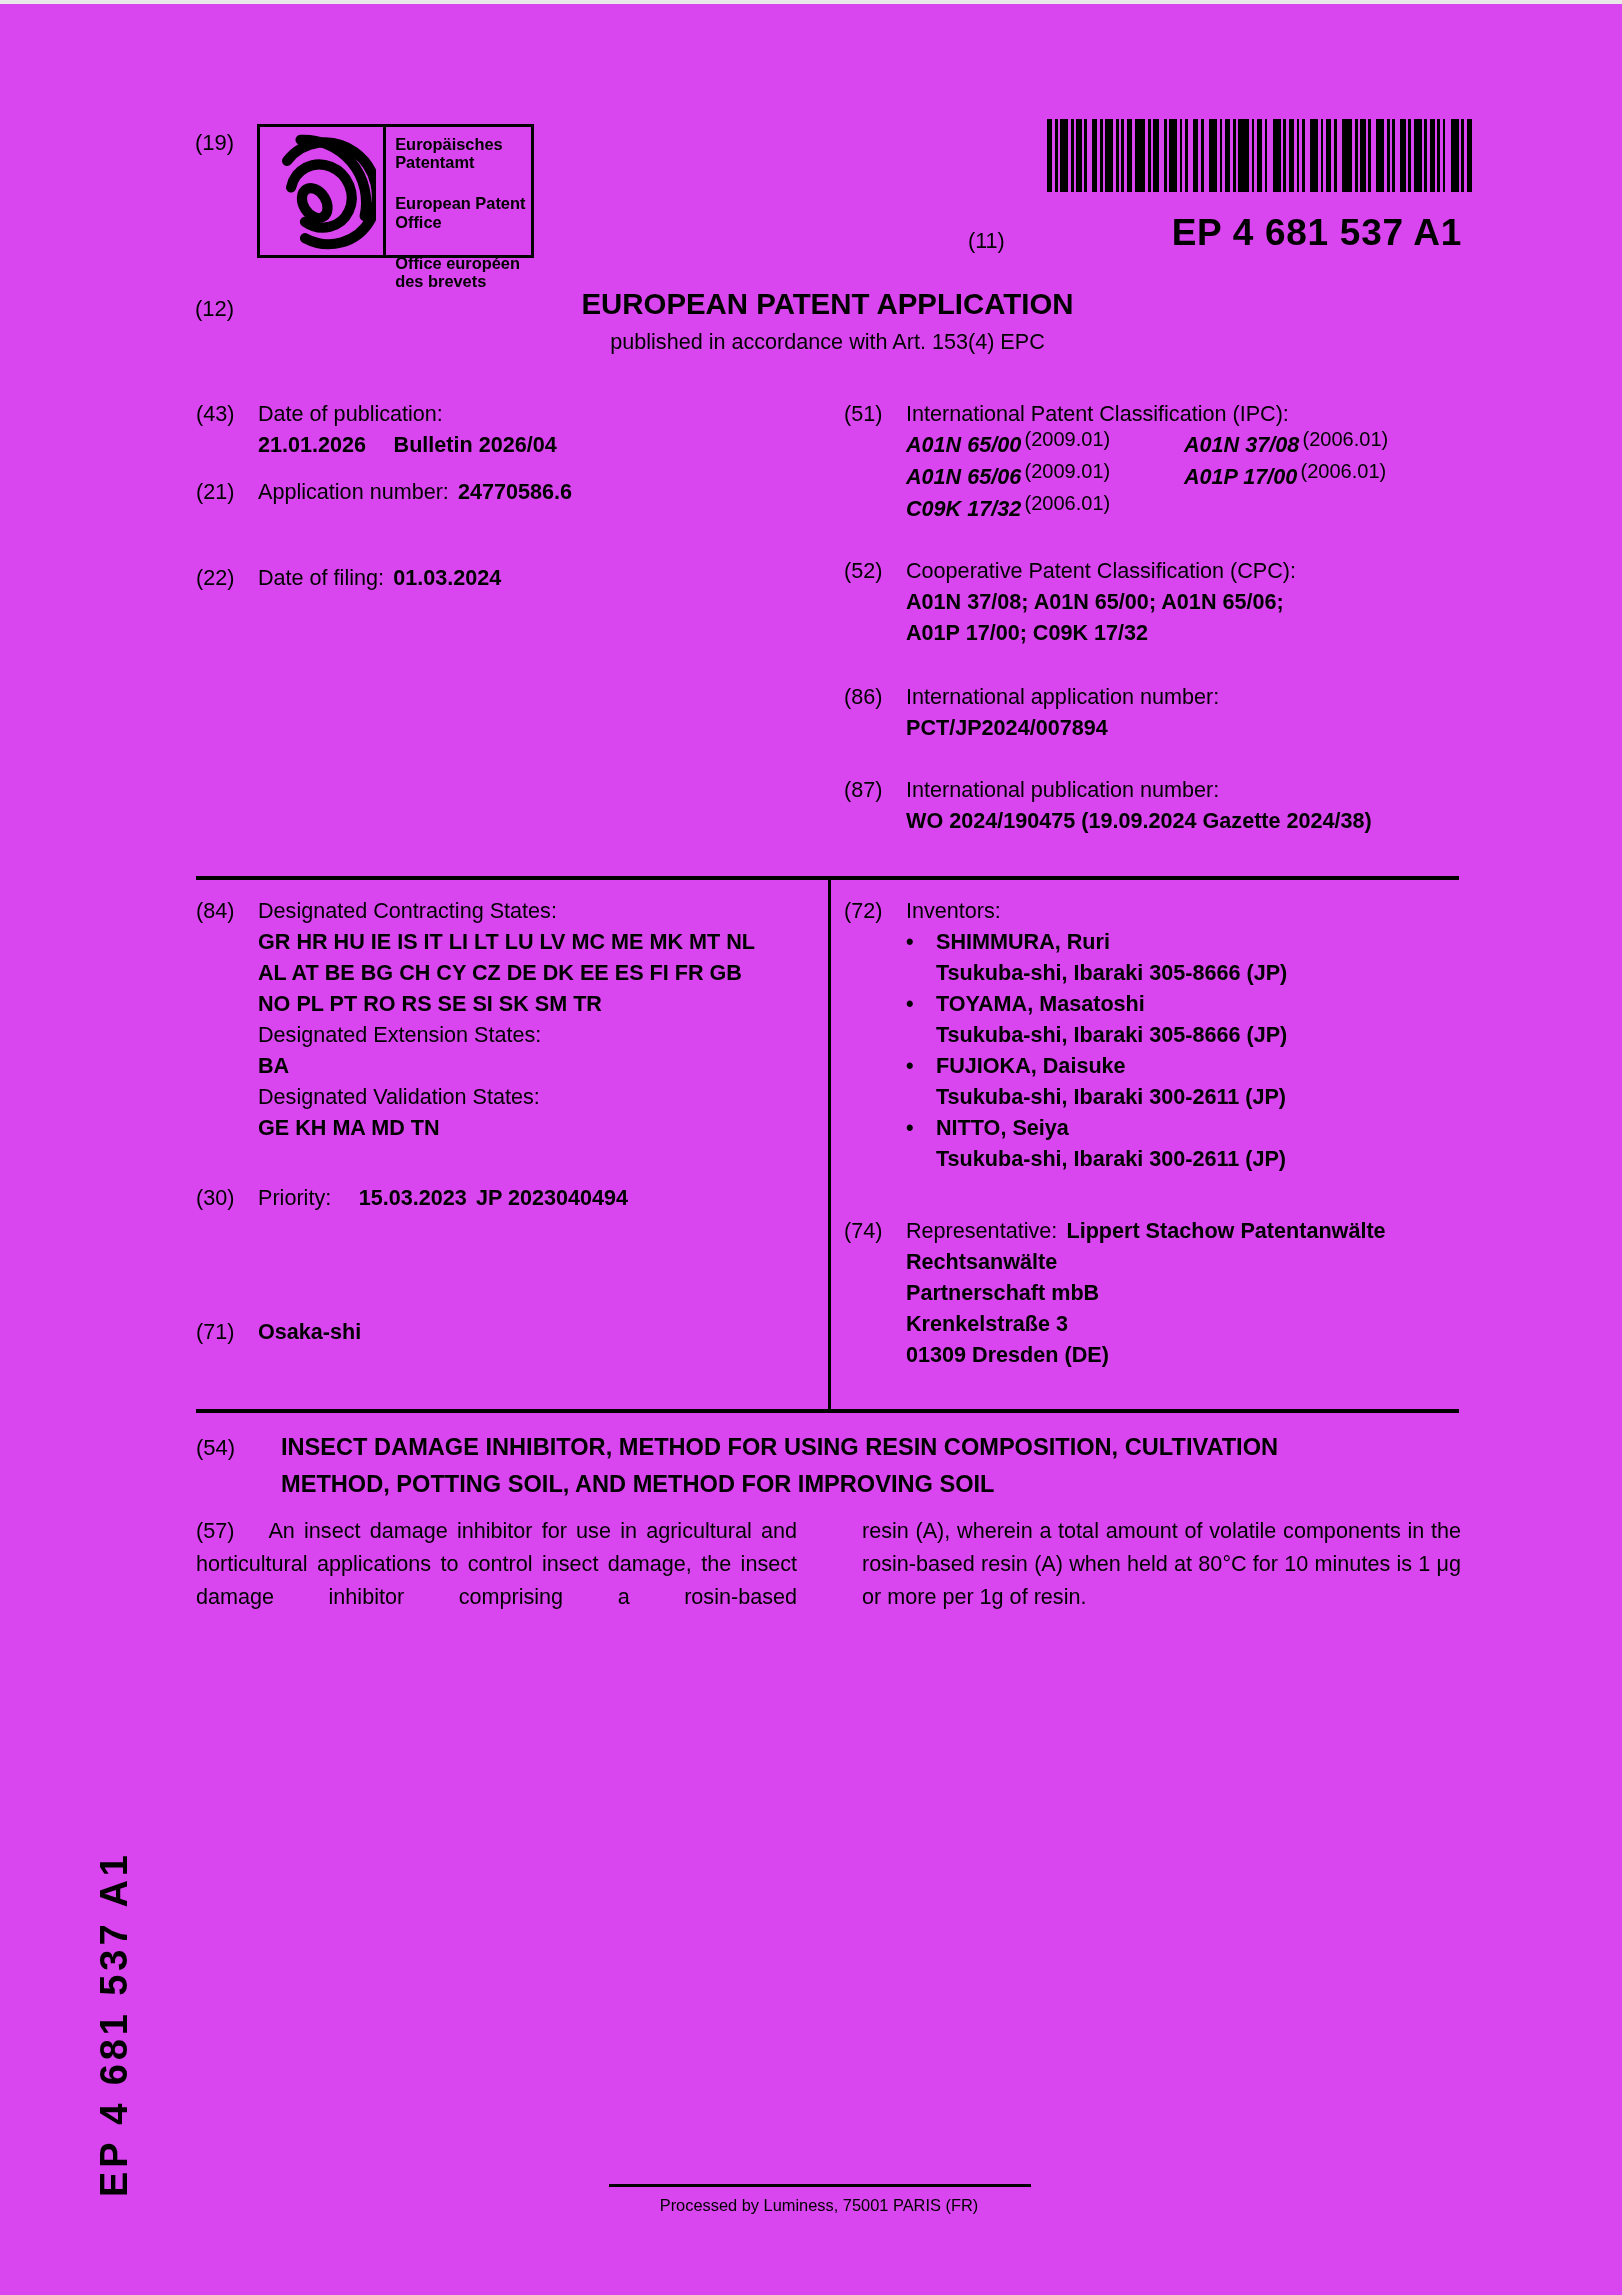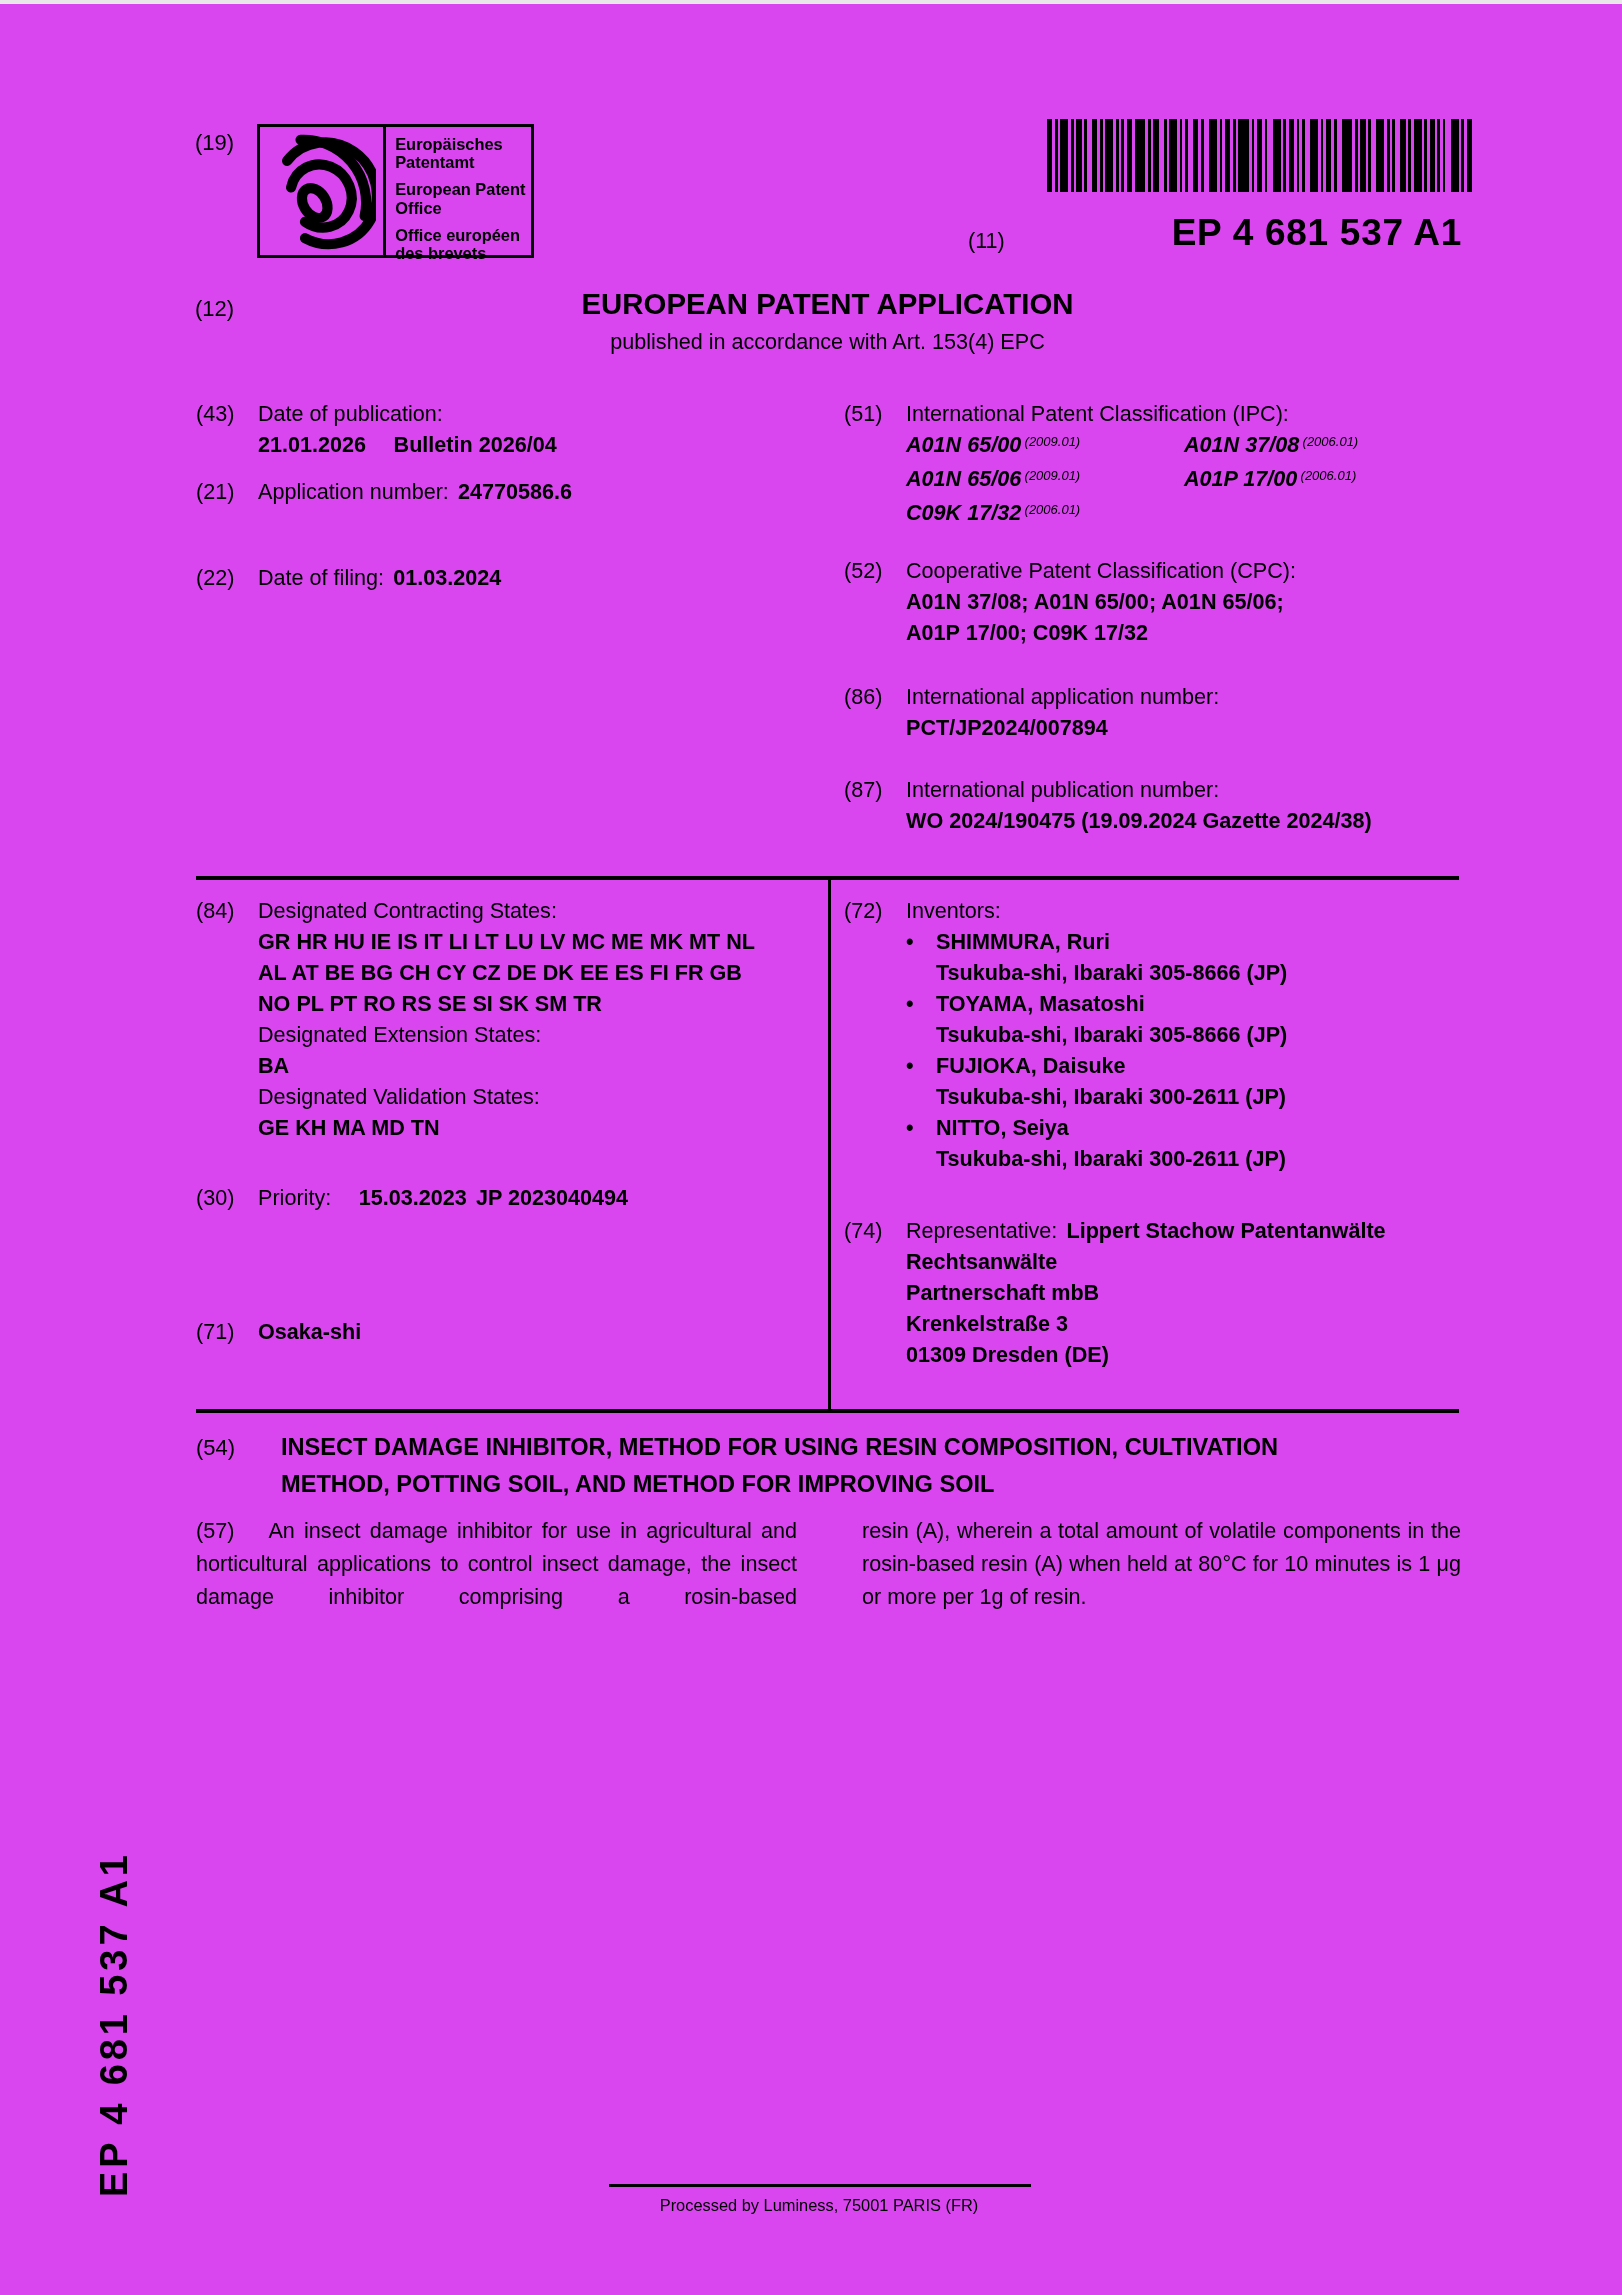--- a/index.html
+++ b/index.html
@@ -9,21 +9,21 @@
     overflow:hidden; margin:4px auto;
   }
   .bold { font-weight:bold; }
   
   .f19 { position:absolute; left:195px; top:126px; font-size:22px; }
   .logo-box { position:absolute; left:257px; top:120px; width:277px; height:134px;
     border:3.3px solid #000; box-sizing:border-box; display:flex; }
   .logo-mark { width:126px; border-right:3.3px solid #000; box-sizing:border-box;
     display:flex; align-items:center; justify-content:center; }
   .logo-text { flex:1; padding:7.9px 2.6px 0 9.2px; font-size:16.4px; line-height:18.3px;
-    font-weight:bold; display:flex; flex-direction:column; gap:9px;border-radius:16px; }
+    font-weight:bold; display:flex; flex-direction:column; gap:23px;border-radius:16px; }
   .barcode { position:absolute; left:1047px; top:115px; width:425px; height:73px; }
   .pub-line { position:absolute; left:968px; top:208px; width:494px;
     display:flex; align-items:flex-end; font-size:21.6px; }
   .pub-num { margin-left:auto; font-size:37px; font-weight:bold; letter-spacing:0.7px; }
   .f12 { position:absolute; left:195px; top:292px; font-size:22px; }
   .doc-type { position:absolute; left:196px; top:283px; width:1263px; text-align:center;
     font-size:29.4px; font-weight:bold; }
   .doc-subtype { position:absolute; left:196px; top:325px; width:1263px; text-align:center;
     font-size:21.6px; }
   
@@ -34,21 +34,21 @@
   .col-r { left:844px; width:618px; }
   .pos-f43 { top:394px; } .pos-f21 { top:472px; } .pos-f22 { top:558px; }
   .pos-f51 { top:394px; } .pos-f52 { top:551px; } .pos-f86 { top:677px; } .pos-f87 { top:770px; }
   .pos-f84 { top:891px; } .pos-f30 { top:1178px; } .pos-f71 { top:1312px; }
   .pos-f72 { top:891px; } .pos-f74 { top:1211px; }
   .gap2 { display:inline-block; width:27.5px; }
   .gap1 { display:inline-block; width:9.2px; }
   .ipc-row { display:flex; }
   .ipc-cell { width:278px; }
   .ipc-code { font-weight:bold; font-style:italic; }
-  .ipc-ver { font-size:13px; font-style:italic; position:relative; top:-6.5px; margin-left:3.3px; }
+  .ipc-ver { font-size:20px; position:relative; top:-6.5px; margin-left:3.3px; }
   .inv { display:flex; }
   .bullet { flex:0 0 30px; text-align:left; }
   
   .rule1 { position:absolute; left:196px; top:872px; width:1263px; height:3.9px; background:#000; }
   .rule2 { position:absolute; left:196px; top:1405px; width:1263px; height:3.9px; background:#000; }
   .vdiv  { position:absolute; left:828px; top:875px; width:2.6px; height:531px; background:#000; }
   
   .title-field { position:absolute; left:196px; top:1425px; width:1263px; display:flex;
     font-size:23.6px; line-height:37px; }
   .fnum54 { flex:0 0 85px; font-size:22px; }

